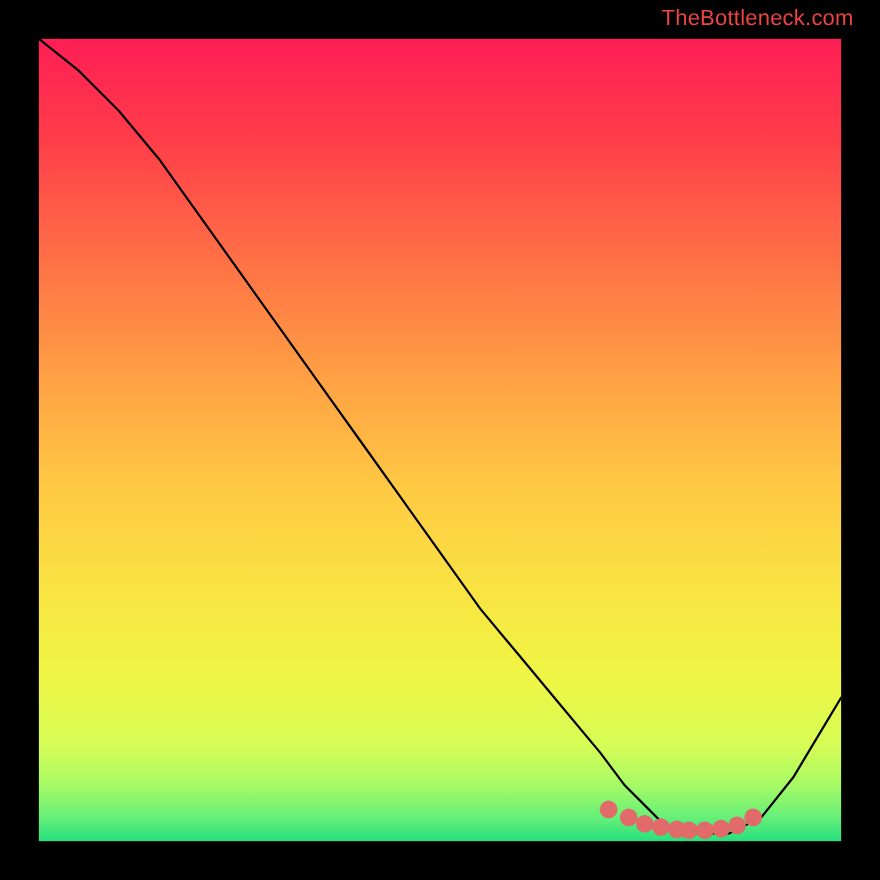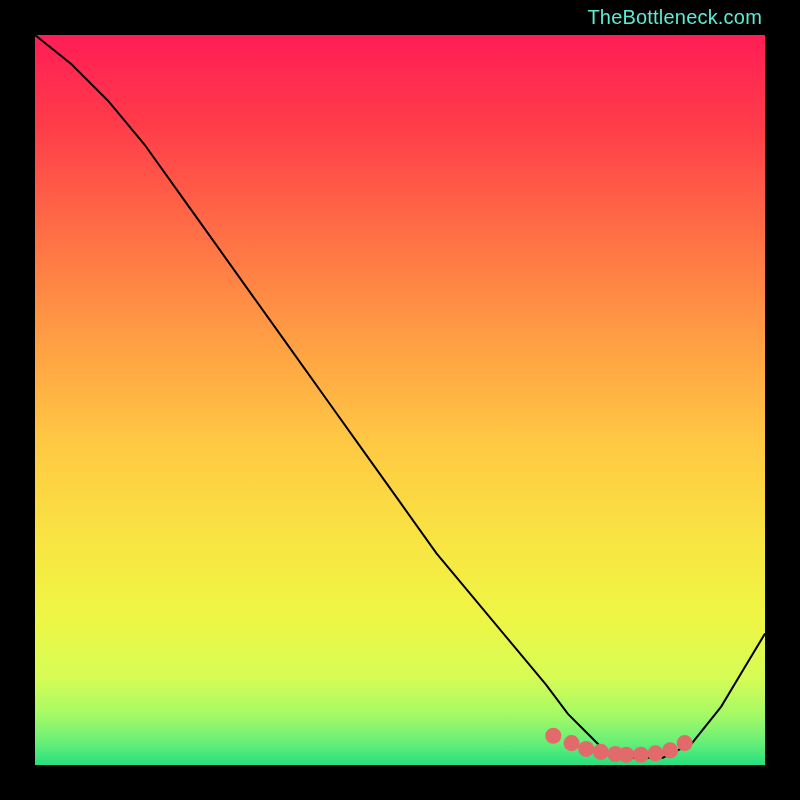--- a/index.html
+++ b/index.html
@@ -29,22 +29,22 @@
   .curve-svg {
     position: absolute;
     left: 0;
     top: 0;
     width: 100%;
     height: 100%;
   }
   .watermark {
     position: absolute;
     top: 6px;
-    right: 38px;
-    color: #5eead4;
+    right: 24px;
+    color: #ef4444;
     font-size: 20px;
     font-weight: 500;
     letter-spacing: 0.2px;
   }
 </style>
 </head>
 <body>
 
 <div class="watermark">TheBottleneck.com</div>
 

